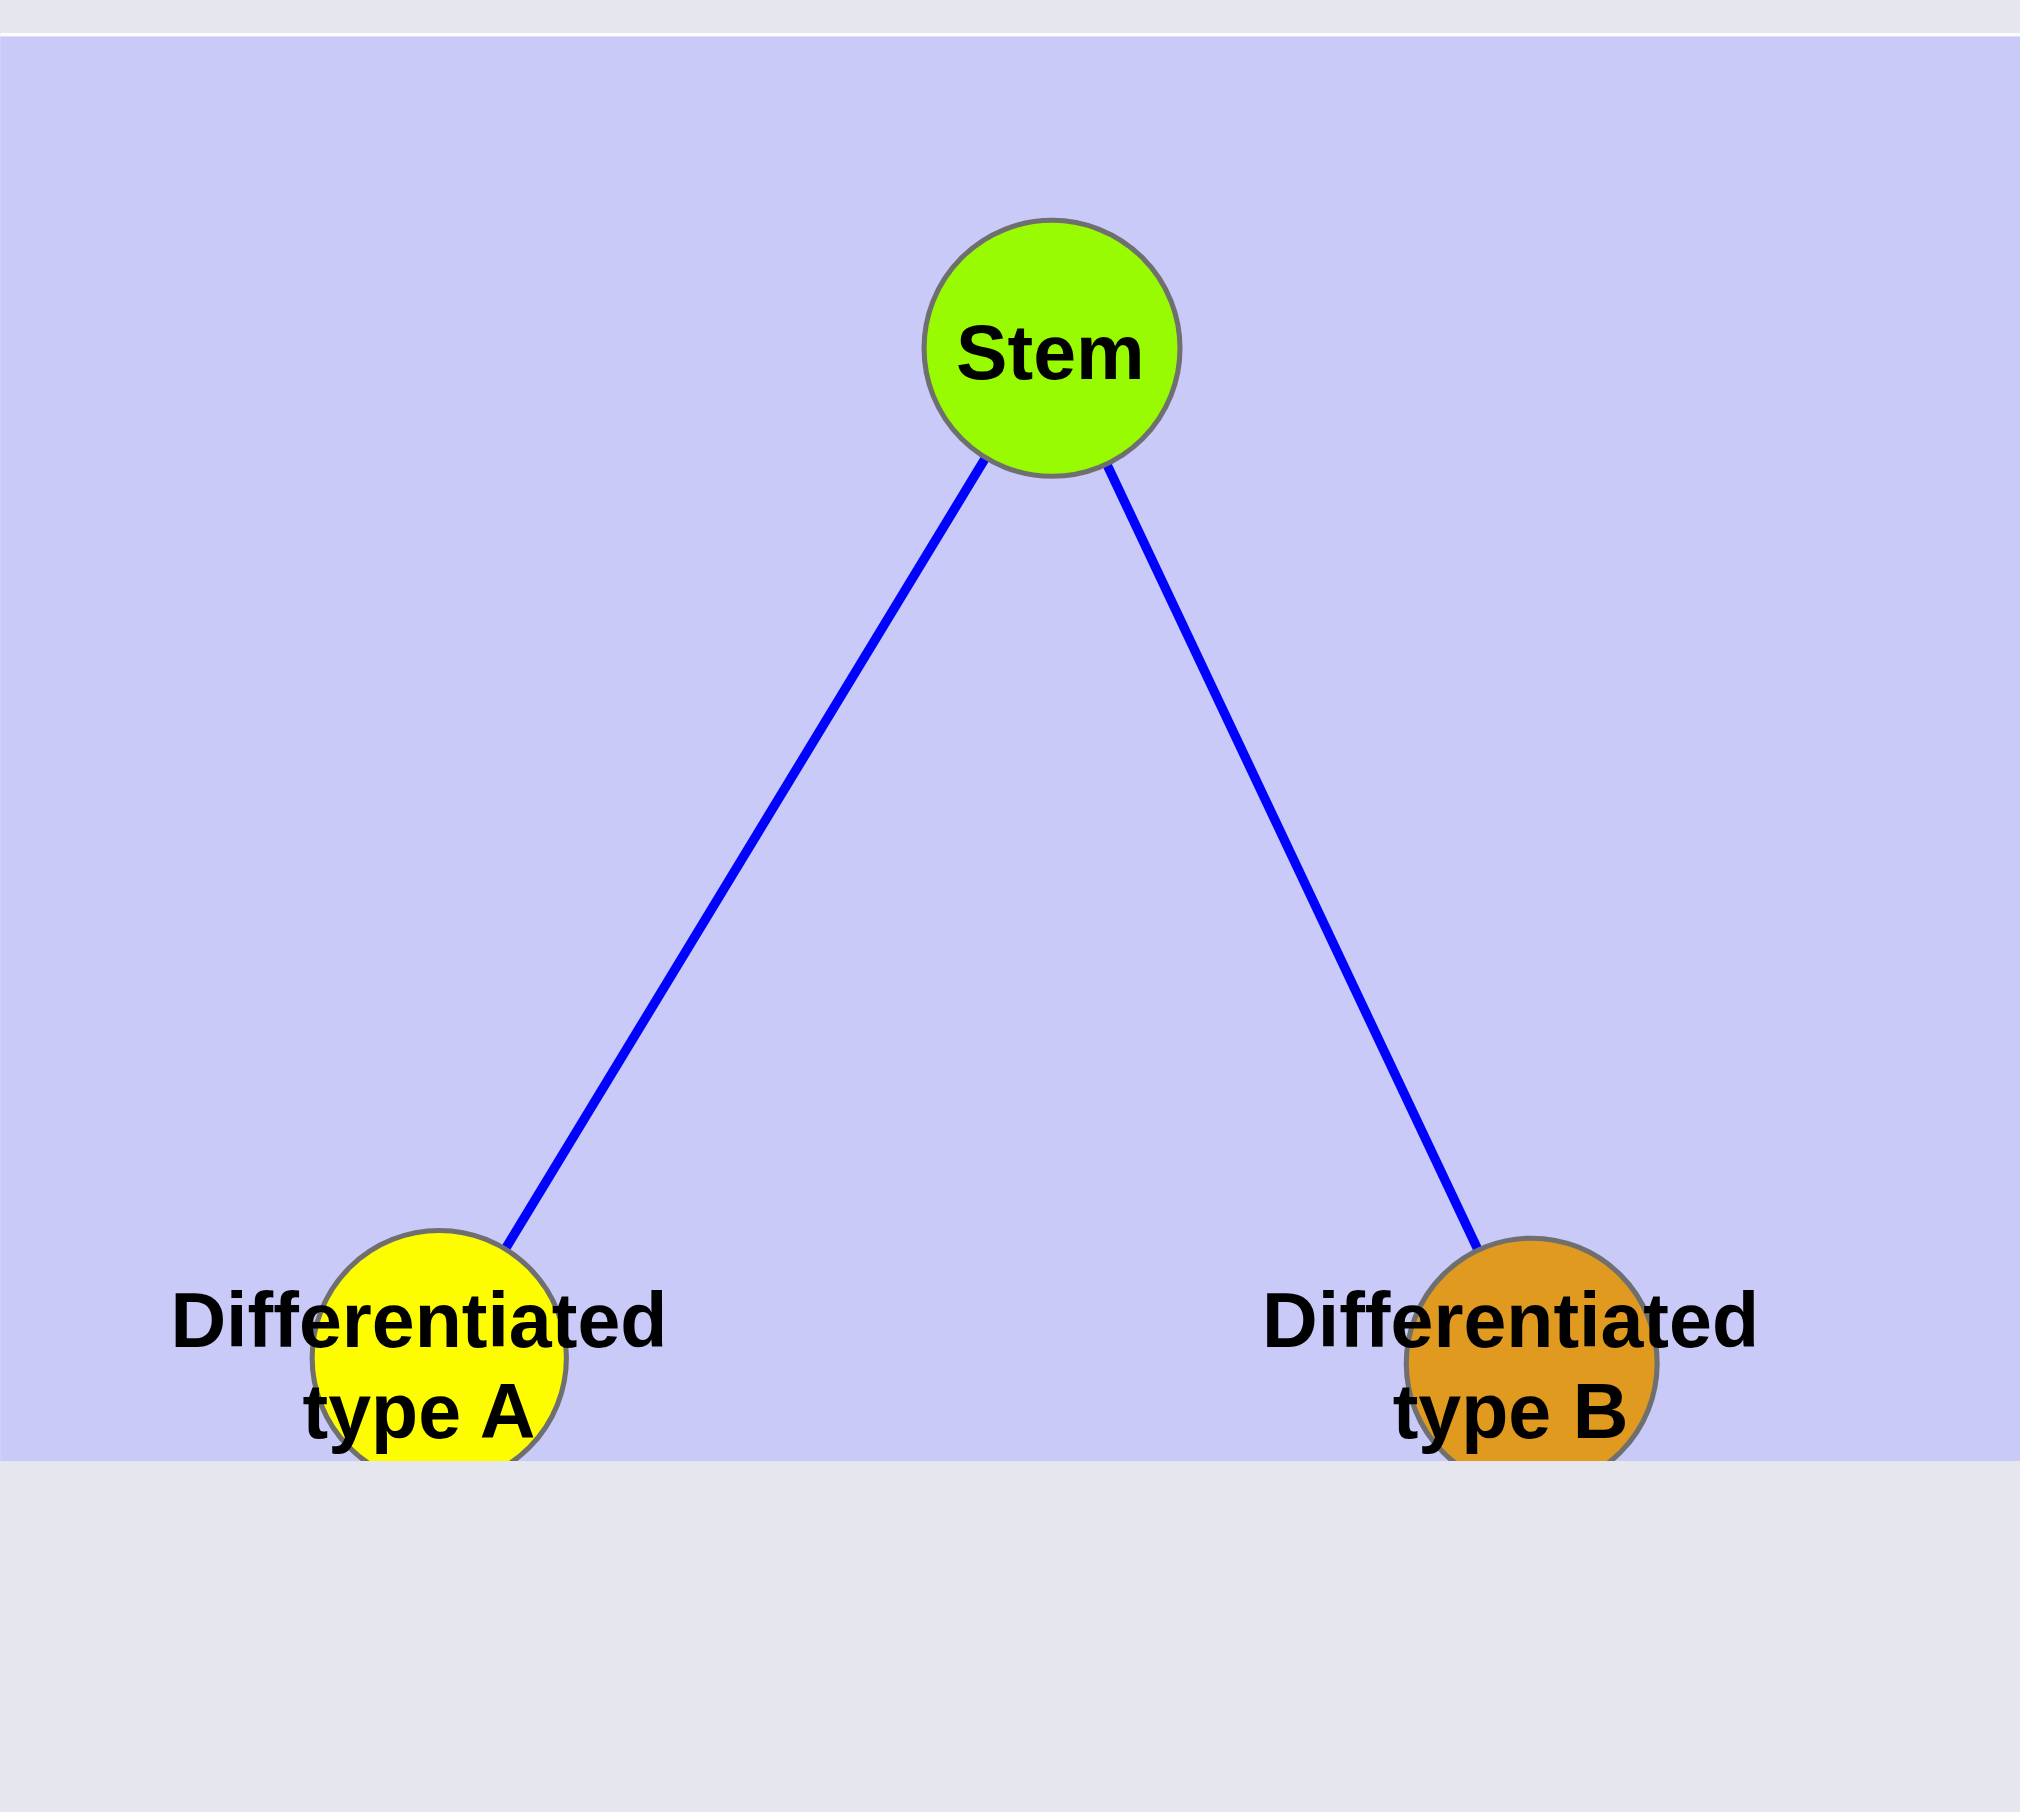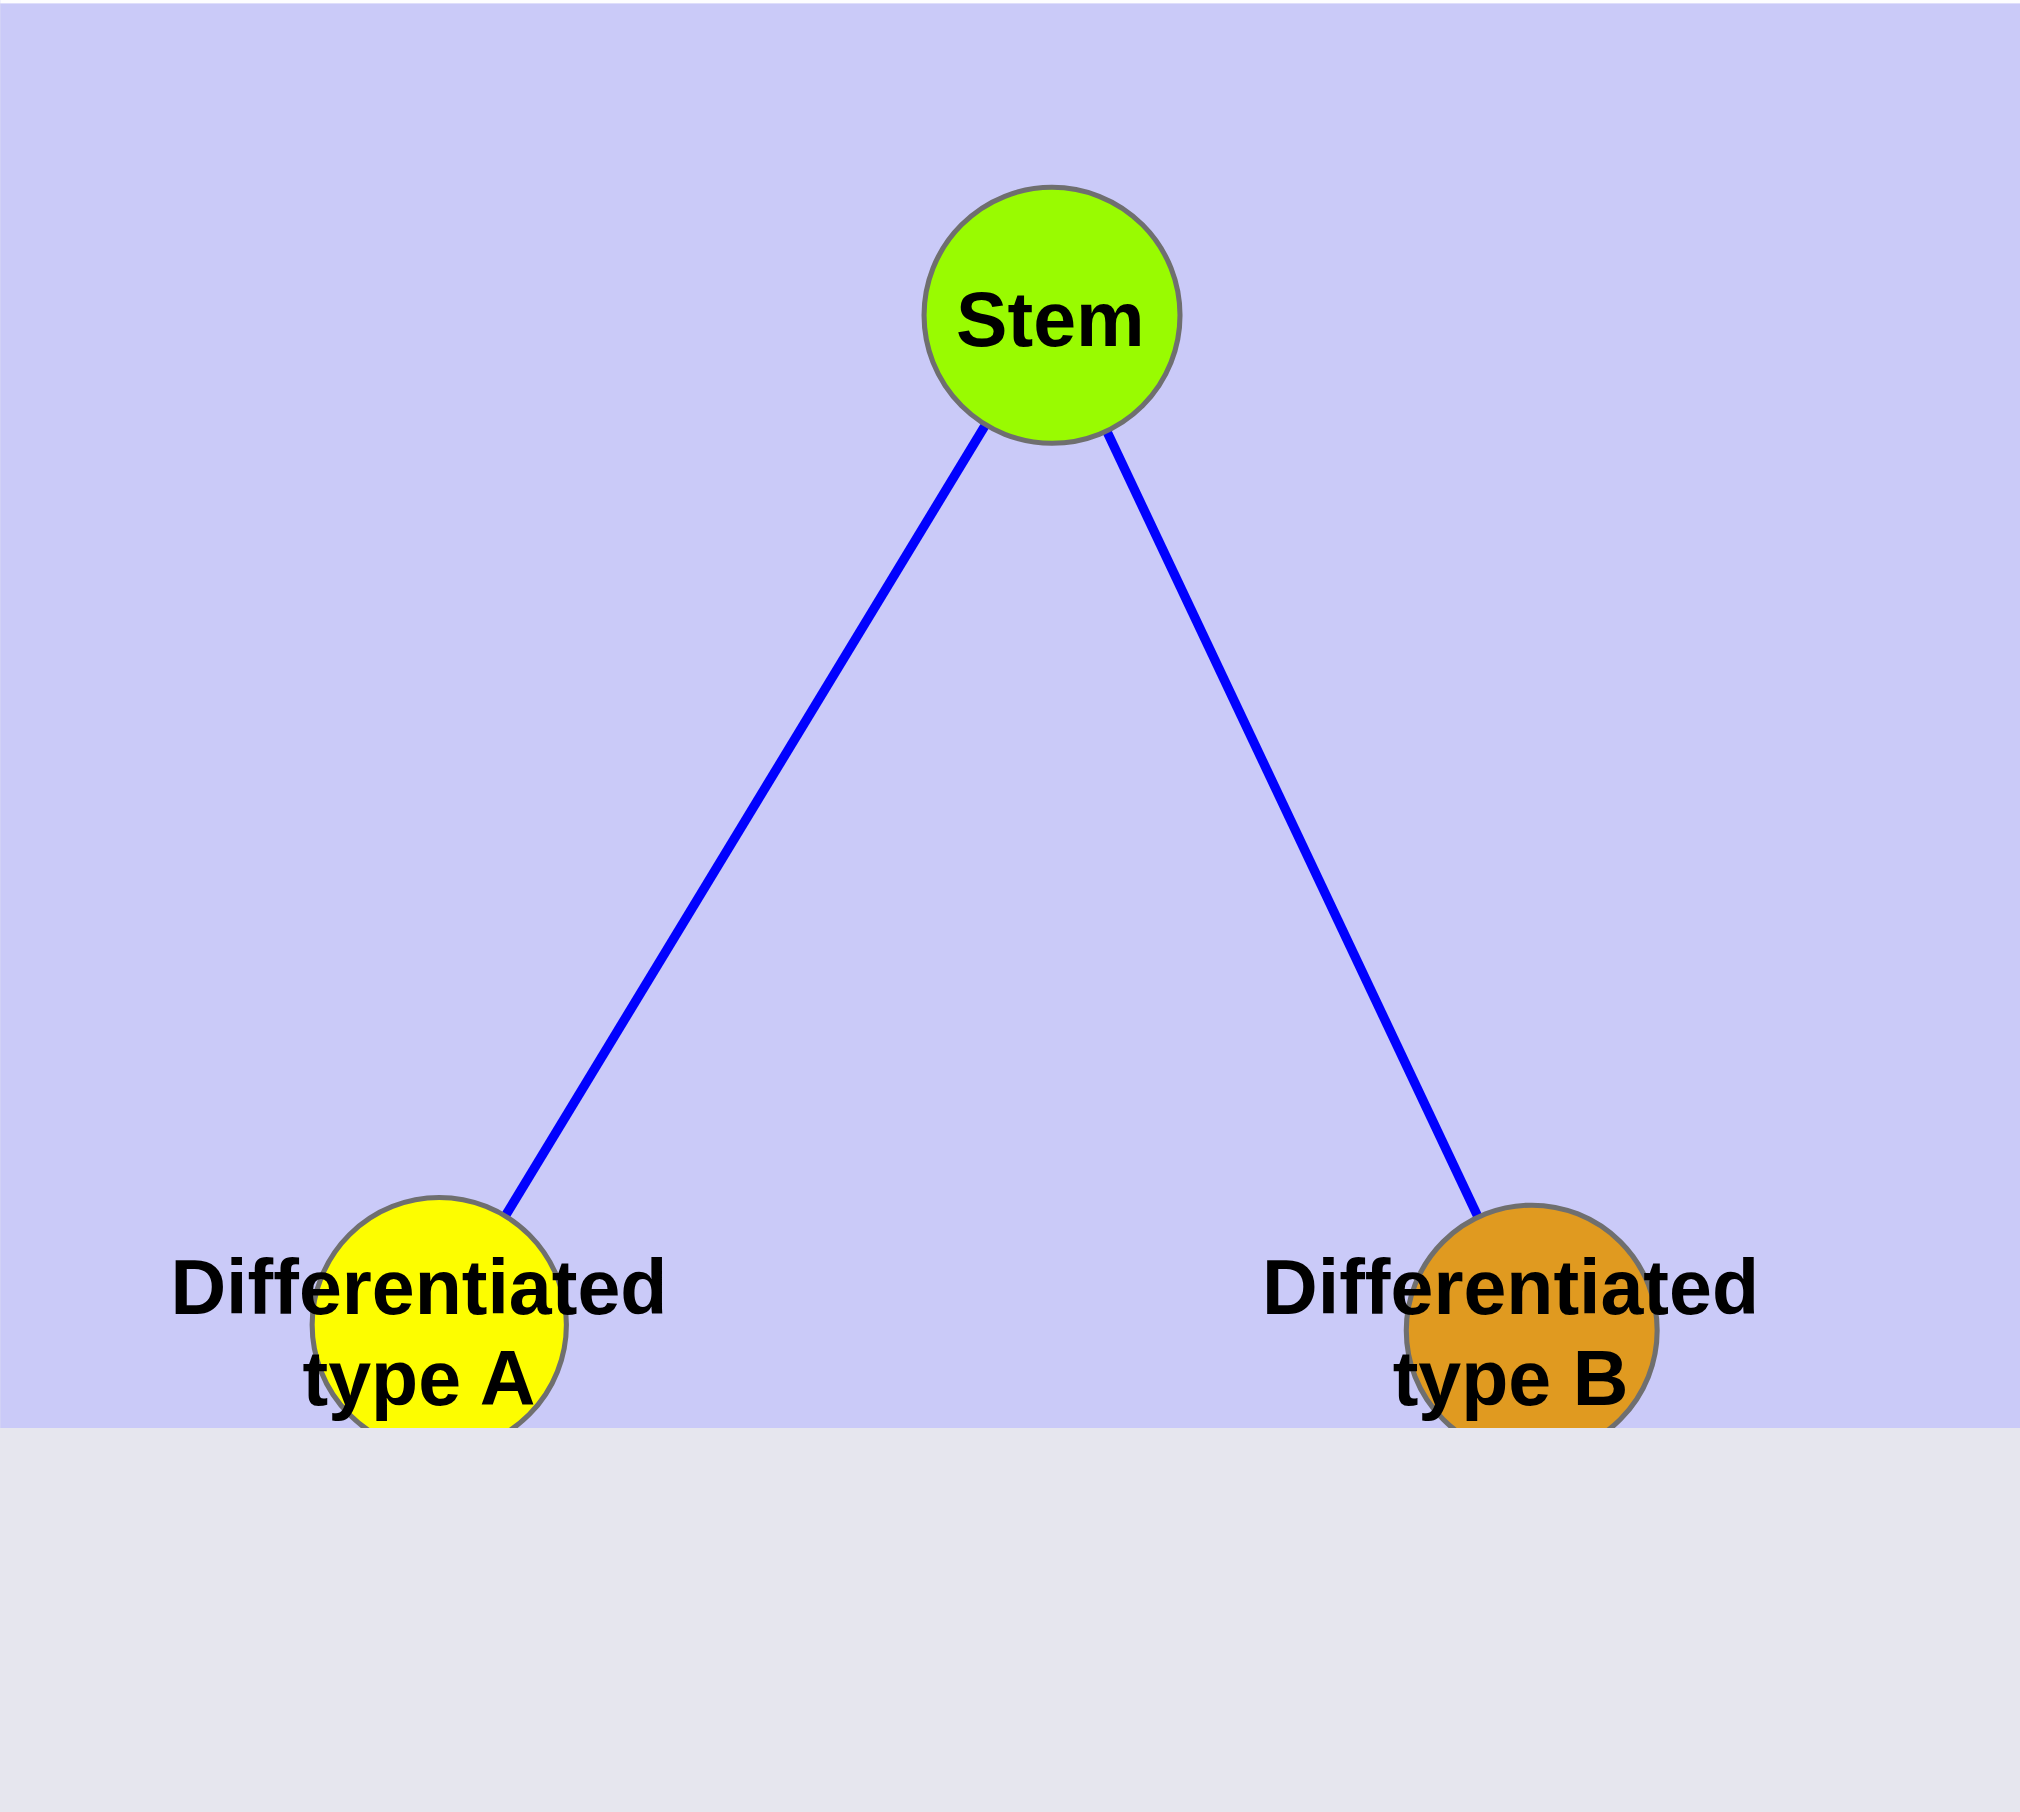--- a/index.html
+++ b/index.html
@@ -6,20 +6,21 @@
     margin: 0;
     padding: 0;
     background: #e6e6ee;
   }
   .canvas-wrap {
     position: relative;
     width: 2021px;
     height: 1428px;
     overflow: hidden;
     font-family: "Liberation Sans", sans-serif;
+    margin-top: 33px;
   }
   svg.graph {
     display: block;
     width: 2021px;
     height: 1812px;
   }
   .node-label {
     font-family: "Liberation Sans", "DejaVu Sans", sans-serif;
     font-weight: bold;
     font-size: 91px;

